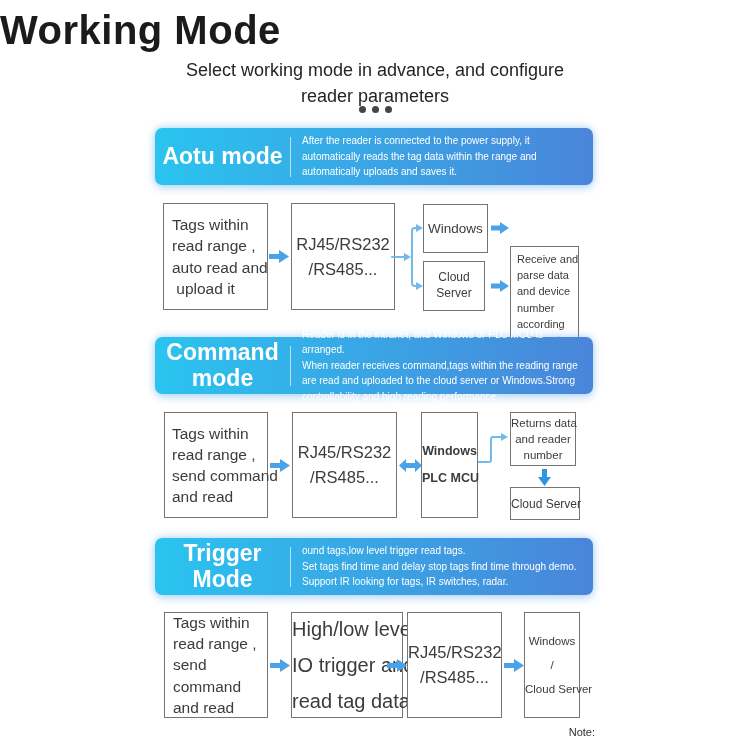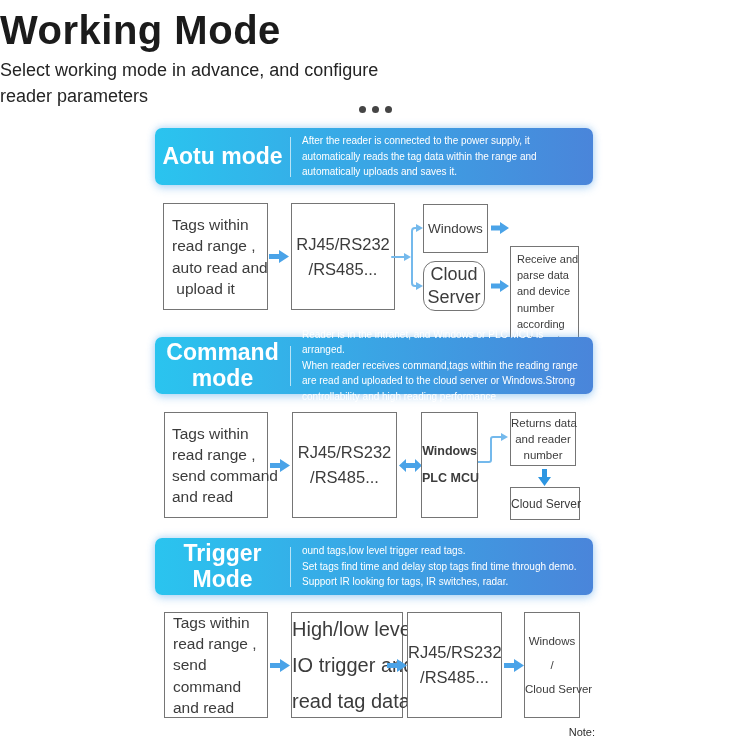--- a/index.html
+++ b/index.html
@@ -10,42 +10,42 @@
     --connector-blue:#74b9ec;
   }
   *{margin:0;padding:0;box-sizing:border-box;}
   html,body{width:750px;height:750px;}
   body{background:#ffffff;font-family:"Liberation Sans",sans-serif;position:relative;overflow:hidden;}
   .pre{white-space:pre-line;}
   .prex{white-space:pre;}
 
   .title{position:absolute;top:8px;left:0;width:750px;text-align:left;
          font-size:40px;font-weight:bold;color:#1b1b1b;letter-spacing:.5px;}
-  .subtitle{position:absolute;top:57px;left:0;width:750px;
+  .subtitle{position:absolute;top:57px;left:0;width:750px;text-align:center;
          font-size:18px;color:#242424;line-height:1.45;}
   .dots{position:absolute;top:106px;left:0;width:750px;display:flex;justify-content:center;gap:6px;}
   .dot{width:7px;height:7px;border-radius:50%;background:#454545;}
 
   .banner{position:absolute;left:155px;width:438px;height:57px;border-radius:7px;
           background:linear-gradient(90deg,var(--banner-gradient-start),var(--banner-gradient-end));
           display:flex;align-items:center;color:#fff;
           box-shadow:0 3px 9px rgba(96,170,235,.45),0 -2px 7px rgba(96,170,235,.28);}
   .b1{top:128px}.b2{top:337px}.b3{top:538px}
   .banner-title{width:135px;flex:none;text-align:center;font-size:23px;font-weight:bold;line-height:1.12;}
   .banner-divider{width:1px;height:40px;background:rgba(255,255,255,.65);flex:none;}
   .banner-desc{flex:1;padding:5px 12px 5px 11px;font-size:10px;line-height:1.55;}
 
   .box{position:absolute;background:#fff;border:1px solid #757575;color:#3c3c3c;
        display:flex;flex-direction:column;justify-content:center;}
   .c{text-align:center;}
 
   .r1-source{left:163px;top:203px;width:105px;height:107px;font-size:15.5px;line-height:1.36;padding-left:8px;}
   .r1-interface{left:291px;top:203px;width:104px;height:107px;font-size:16.5px;line-height:1.5;}
   .r1-windows{left:423px;top:204px;width:65px;height:49px;font-size:13.5px;}
-  .r1-cloud{left:423px;top:261px;width:62px;height:50px;font-size:18px;line-height:1.3;border-radius:12px;}
+  .r1-cloud{left:423px;top:261px;width:62px;height:50px;font-size:12px;line-height:1.3;}
   .r1-result{left:510px;top:203px;width:69px;height:107px;font-size:11px;line-height:1.47;padding-left:6px;margin-top:43px;}
 
   .r2-source{left:164px;top:412px;width:104px;height:106px;font-size:15.5px;line-height:1.36;padding-left:7px;}
   .r2-interface{left:292px;top:412px;width:105px;height:106px;font-size:16.5px;line-height:1.5;}
   .r2-host{left:421px;top:412px;width:57px;height:106px;font-size:12.5px;font-weight:bold;line-height:2.2;}
   .r2-returns{left:510px;top:412px;width:66px;height:54px;font-size:11.5px;line-height:1.4;}
   .r2-cloud{left:510px;top:487px;width:70px;height:33px;font-size:12px;}
 
   .r3-source{left:164px;top:612px;width:104px;height:106px;font-size:15.5px;line-height:1.38;padding-left:8px;}
   .r3-trigger{left:291px;top:612px;width:112px;height:106px;font-size:20px;line-height:1.8;}

